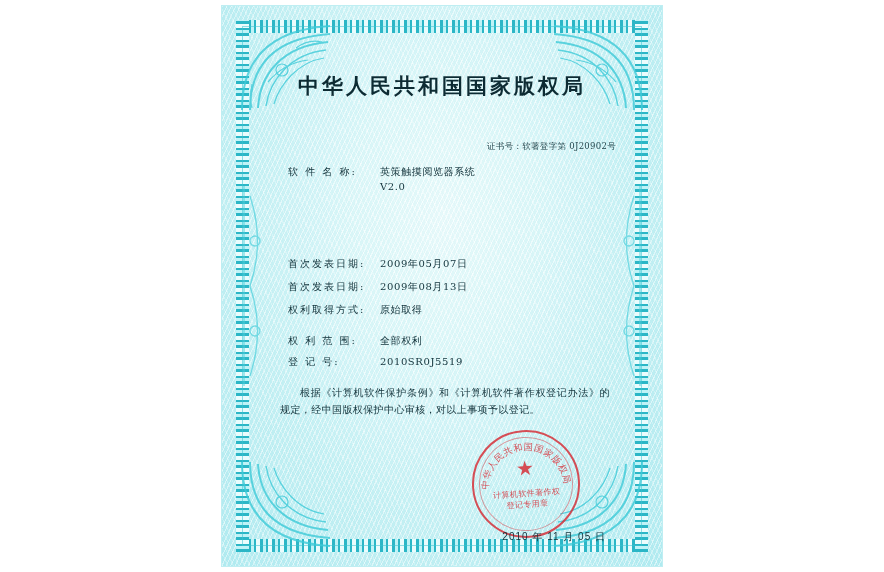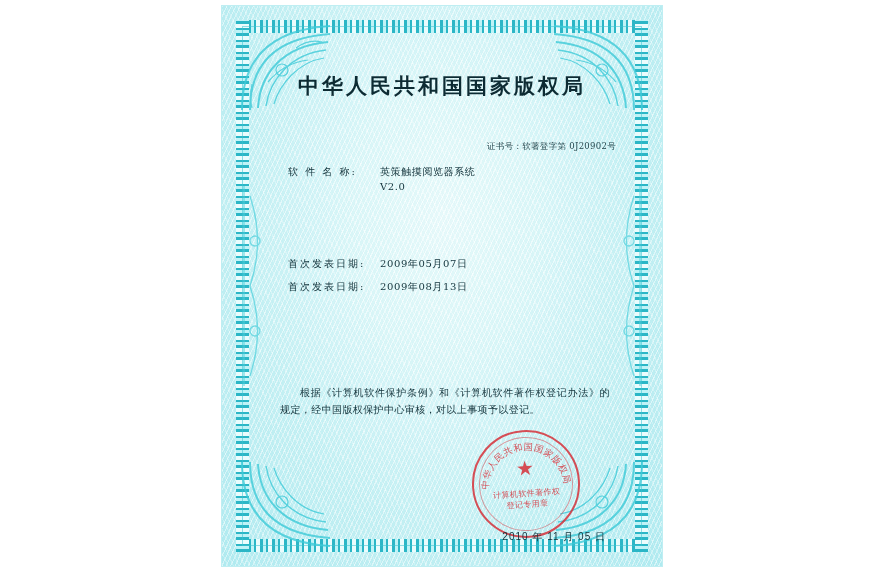--- a/index.html
+++ b/index.html
@@ -323,22 +323,31 @@
 
 
     <div class="field" style="top:250px;">
       <span class="lbl">首次发表日期:</span><span class="val">2009年05月07日</span>
     </div>
 
     <div class="field" style="top:273px;text-decoration:underline;">
       <span class="lbl">首次发表日期:</span><span class="val">2009年08月13日</span>
     </div>
 
-
-
+    <div class="field" style="top:296px;">
+      <span class="lbl">权利取得方式:</span><span class="val">原始取得</span>
+    </div>
+
+    <div class="field" style="top:327px;">
+      <span class="lbl">权 利 范 围:</span><span class="val">全部权利</span>
+    </div>
+
+    <div class="field" style="top:348px;">
+      <span class="lbl">登 记 号:</span><span class="val">2010SR0J5519</span>
+    </div>
 
     <div class="body-text">根据《计算机软件保护条例》和《计算机软件著作权登记办法》的规定，经中国版权保护中心审核，对以上事项予以登记。</div>
 
     <div class="seal">
       <div class="ring-in"></div>
       <svg class="arc" viewBox="0 0 104 104">
         <defs>
           <path id="arcpath" d="M 14,56 A 38,38 0 0 1 90,56"></path>
         </defs>
         <text text-anchor="middle">

